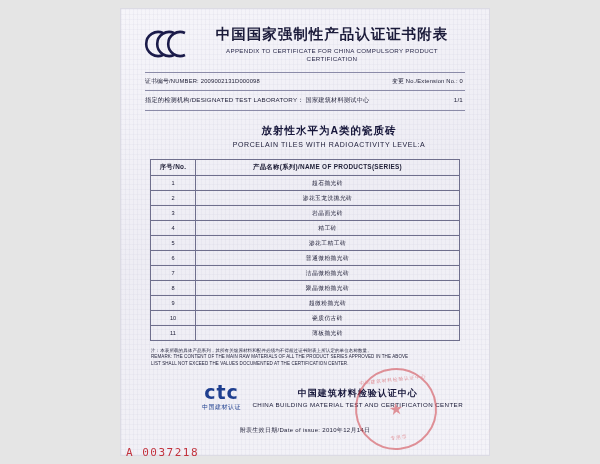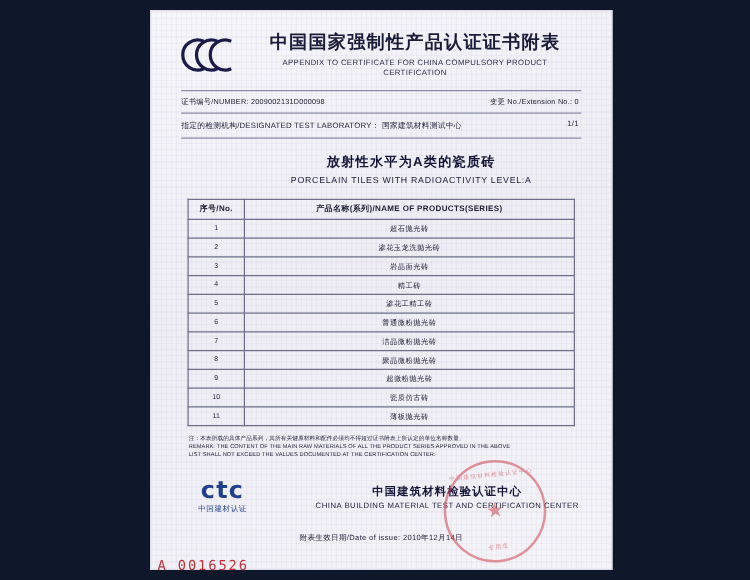--- a/index.html
+++ b/index.html
@@ -10,21 +10,21 @@
     width: 600px;
     height: 464px;
     background: #ffffff;
     font-family: "Liberation Sans", sans-serif;
     overflow: hidden;
   }
   .page {
     position: relative;
     width: 600px;
     height: 464px;
-    background: #0f172a;
+    background: #e5e5e5;
   }
   .cert {
     position: absolute;
     left: 120px;
     top: 8px;
     width: 370px;
     height: 448px;
     background: #f2f1f6;
     border: 1px solid #dcdbe4;
     box-sizing: border-box;
@@ -184,22 +184,22 @@
   
   .footer {
     position: absolute;
     left: 0;
     right: 0;
     bottom: 20px;
   }
   .footer-main {
     display: flex;
     align-items: center;
-    justify-content: space-between;
-    gap: 28px;
+    justify-content: flex-end;
+    gap: 0;
     padding: 0 26px;
     position: relative;
   }
   .ctc-logo {
     width: 62px;
     flex: 0 0 62px;
     text-align: center;
   }
   .ctc-mark {
     font-size: 19px;
@@ -424,15 +424,15 @@
         </div>
         <div class="date-row">
           <span>附表生效日期/Date of issue:</span>
           <span>2010年12月14日</span>
         </div>
       </div>
 
     </div>
   </div>
 
-  <div class="serial">A 0016526</div>
+  <div class="serial">A 0037218</div>
 
 </div>
 
 </body></html>

